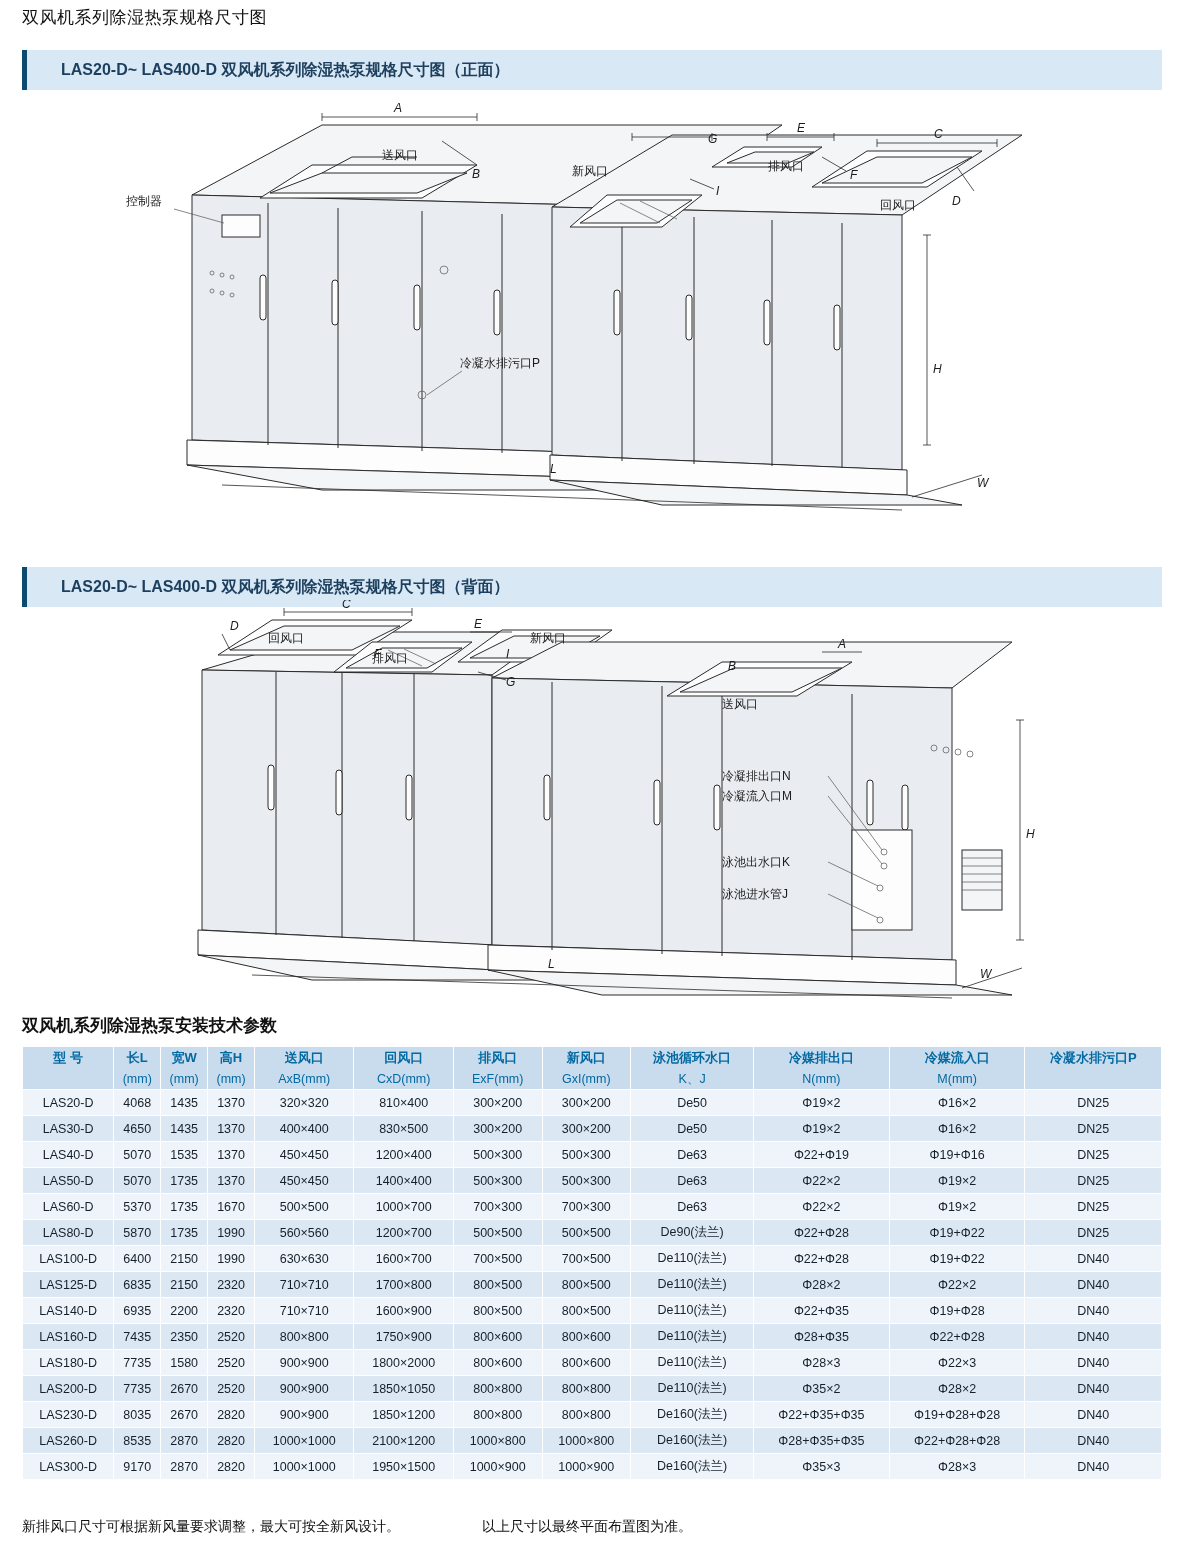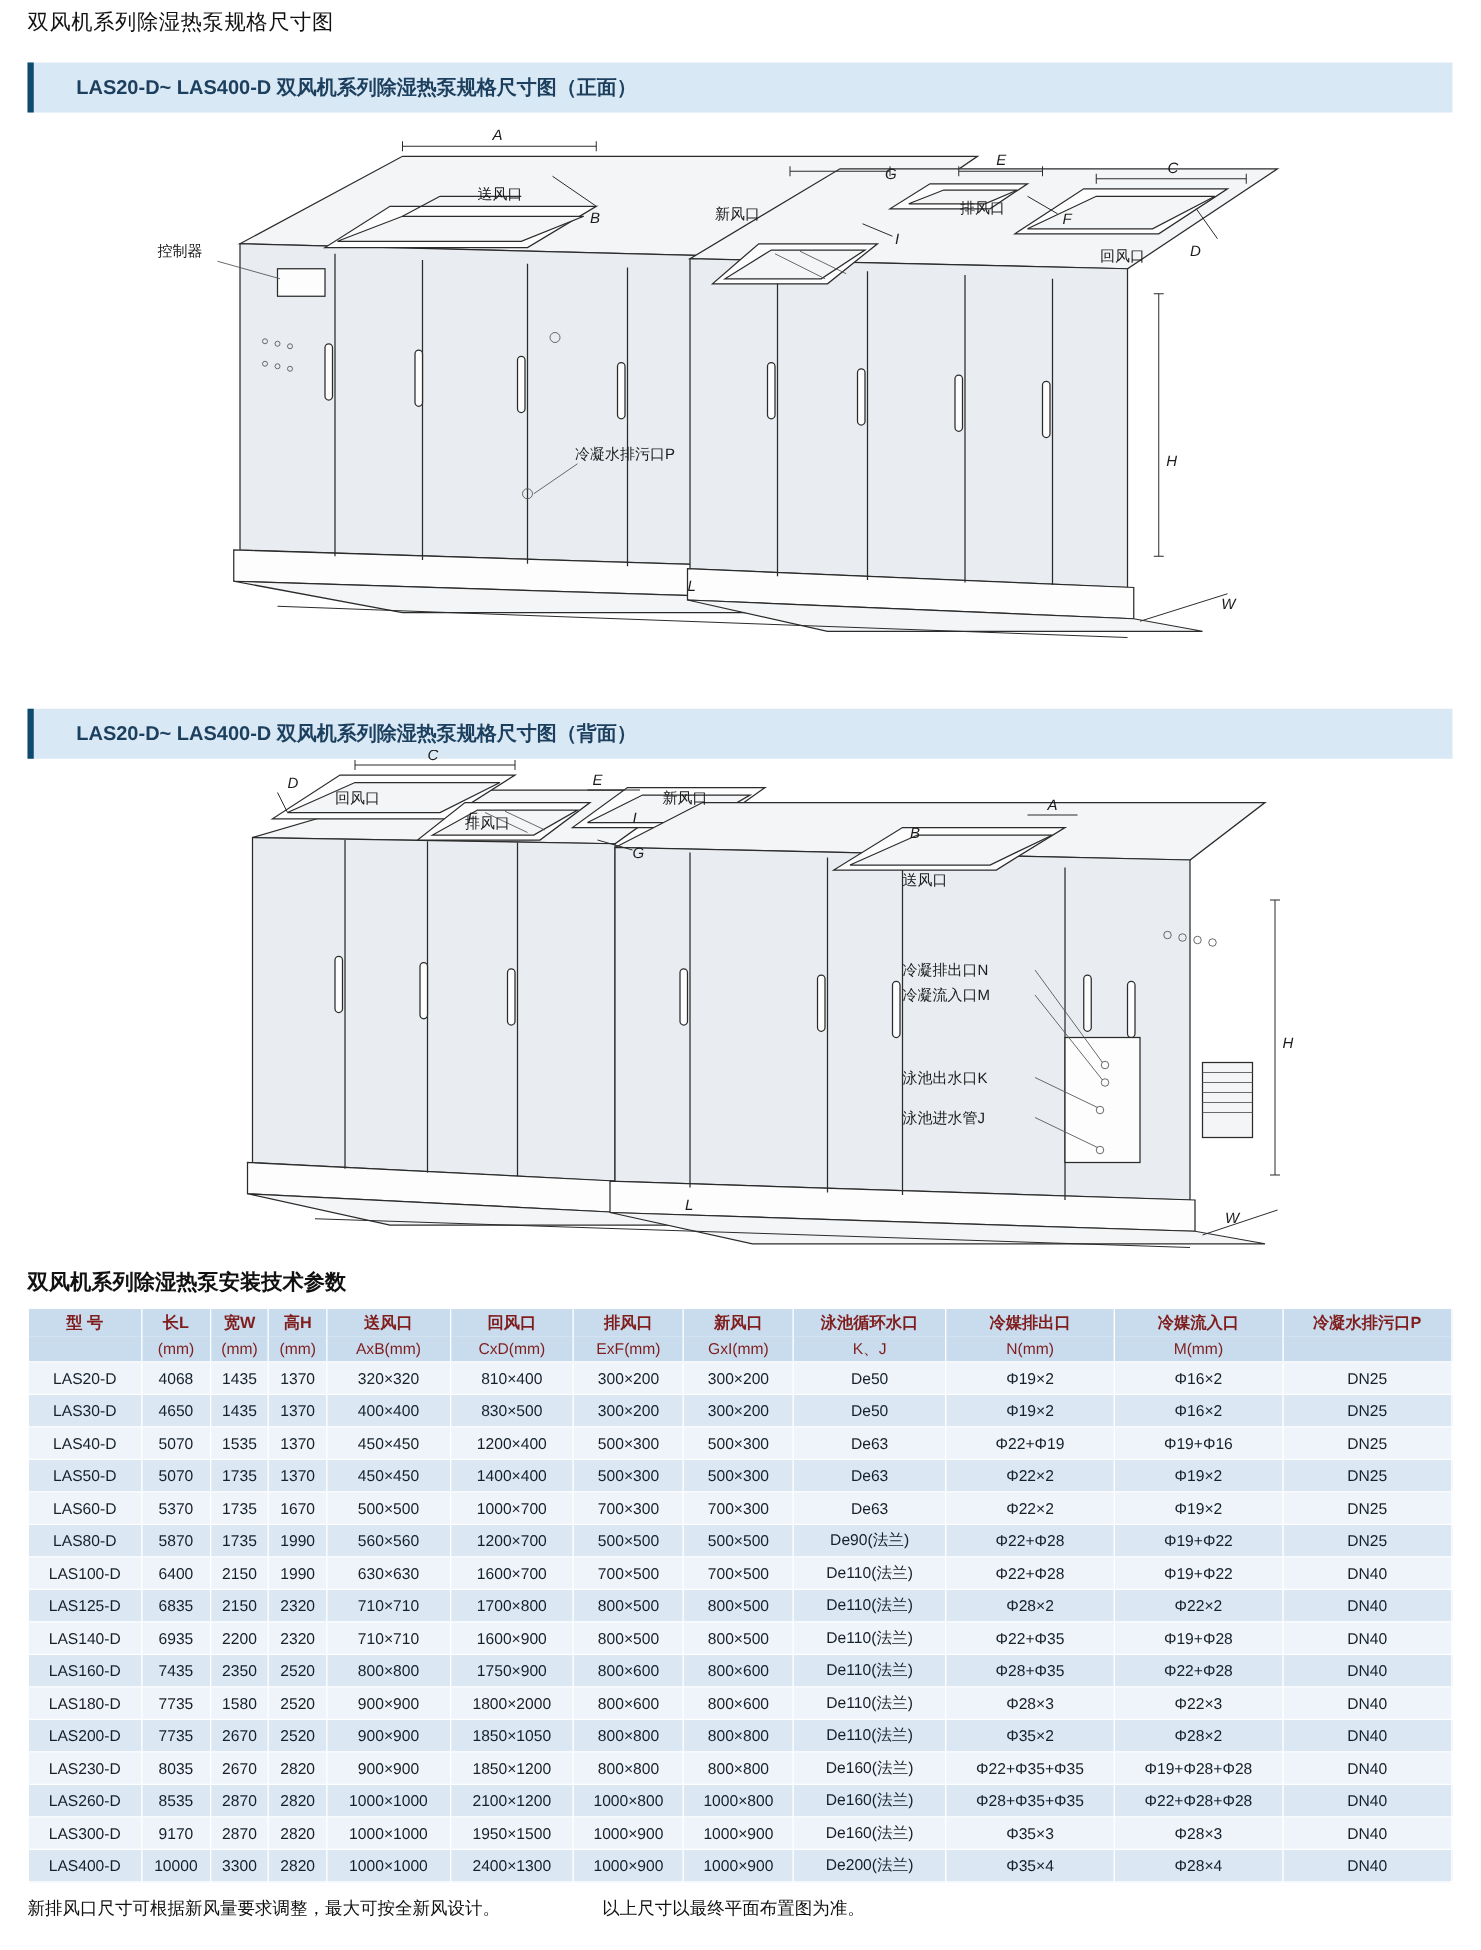--- a/index.html
+++ b/index.html
@@ -80,21 +80,21 @@
   }
   table.spec th, table.spec td {
     border: 1px solid #ffffff;
     text-align: center;
     padding: 0;
     height: 25px;
     white-space: nowrap;
   }
   table.spec thead th {
     background: #c9dcee;
-    color: #7f1d1d;
+    color: #0369a1;
     font-weight: bold;
     height: 22px;
     font-size: 13px;
     border-bottom: none;
   }
   table.spec thead tr.sub th {
     height: 20px;
     font-weight: normal;
     border-top: none;
     font-size: 12.5px;
@@ -581,34 +581,20 @@
           <td>2820</td>
           <td>1000×1000</td>
           <td>1950×1500</td>
           <td>1000×900</td>
           <td>1000×900</td>
           <td>De160(法兰)</td>
           <td>Φ35×3</td>
           <td>Φ28×3</td>
           <td>DN40</td>
         </tr>
-        <tr>
-          <td class="model">LAS400-D</td>
-          <td>10000</td>
-          <td>3300</td>
-          <td>2820</td>
-          <td>1000×1000</td>
-          <td>2400×1300</td>
-          <td>1000×900</td>
-          <td>1000×900</td>
-          <td>De200(法兰)</td>
-          <td>Φ35×4</td>
-          <td>Φ28×4</td>
-          <td>DN40</td>
-        </tr>
       </tbody>
   </table>
 
   <div class="footnotes">
     <span>新排风口尺寸可根据新风量要求调整，最大可按全新风设计。</span>
     <span class="note2">以上尺寸以最终平面布置图为准。</span>
   </div>
 
 </div>
 

